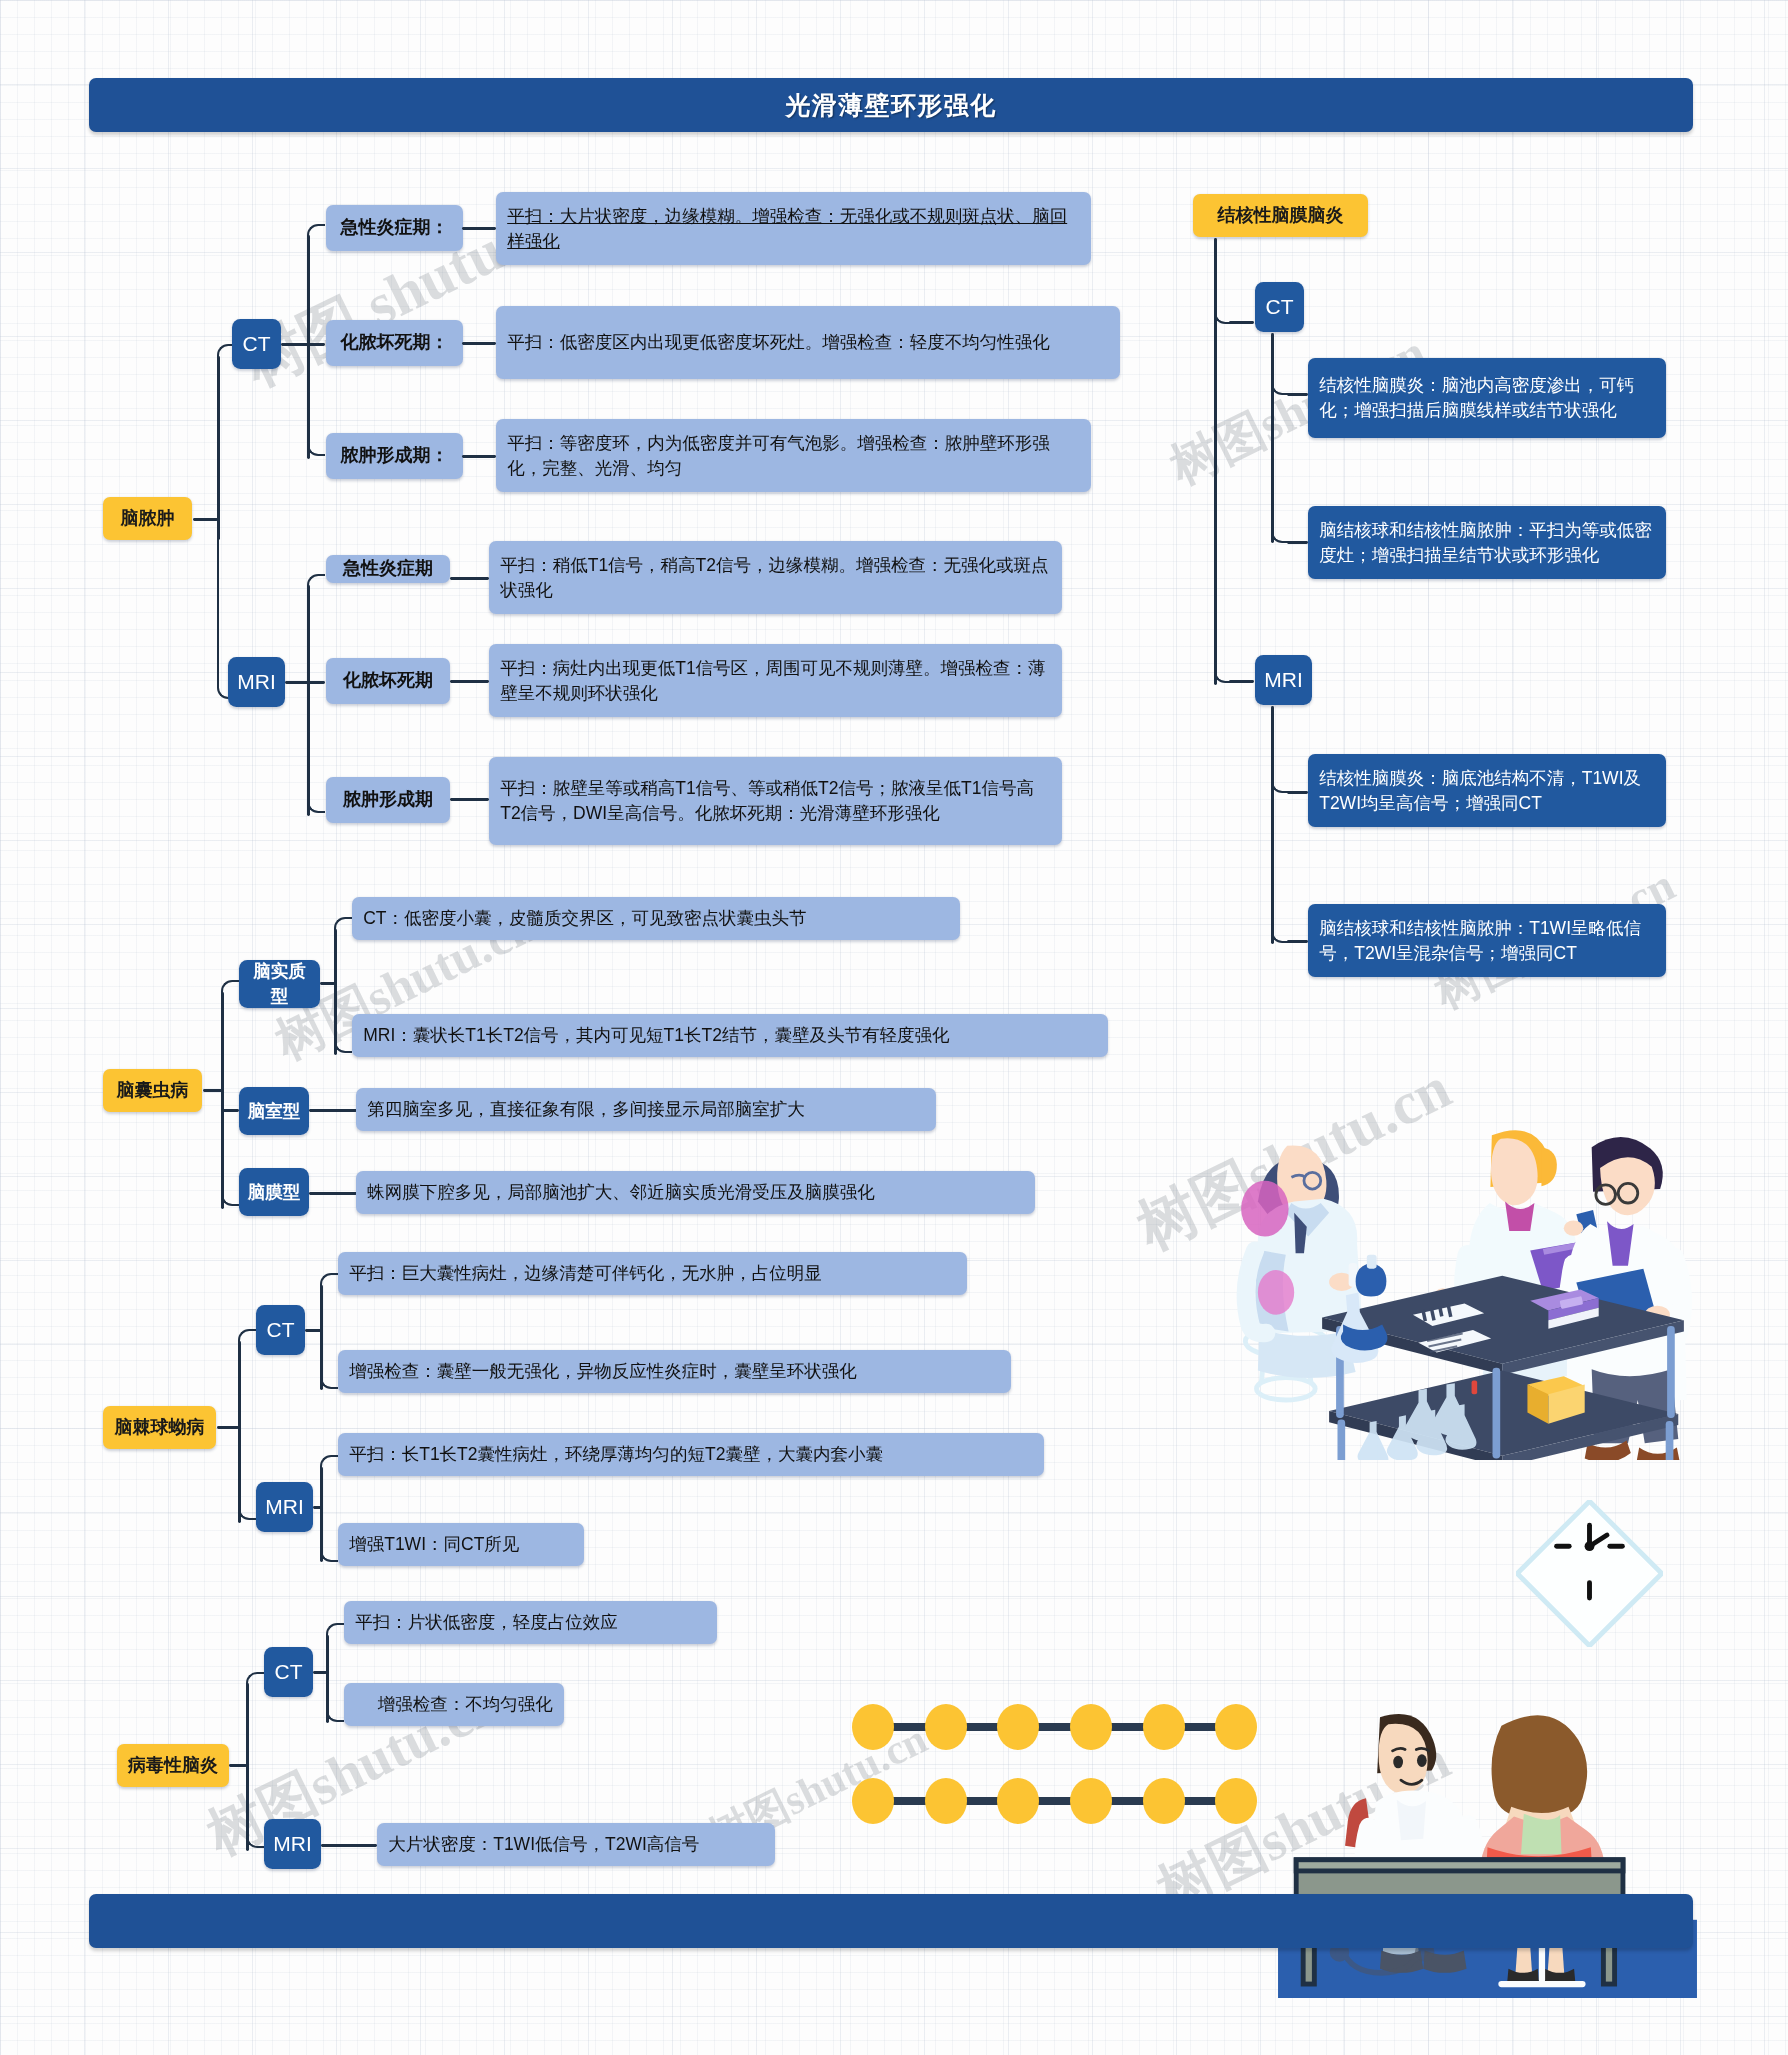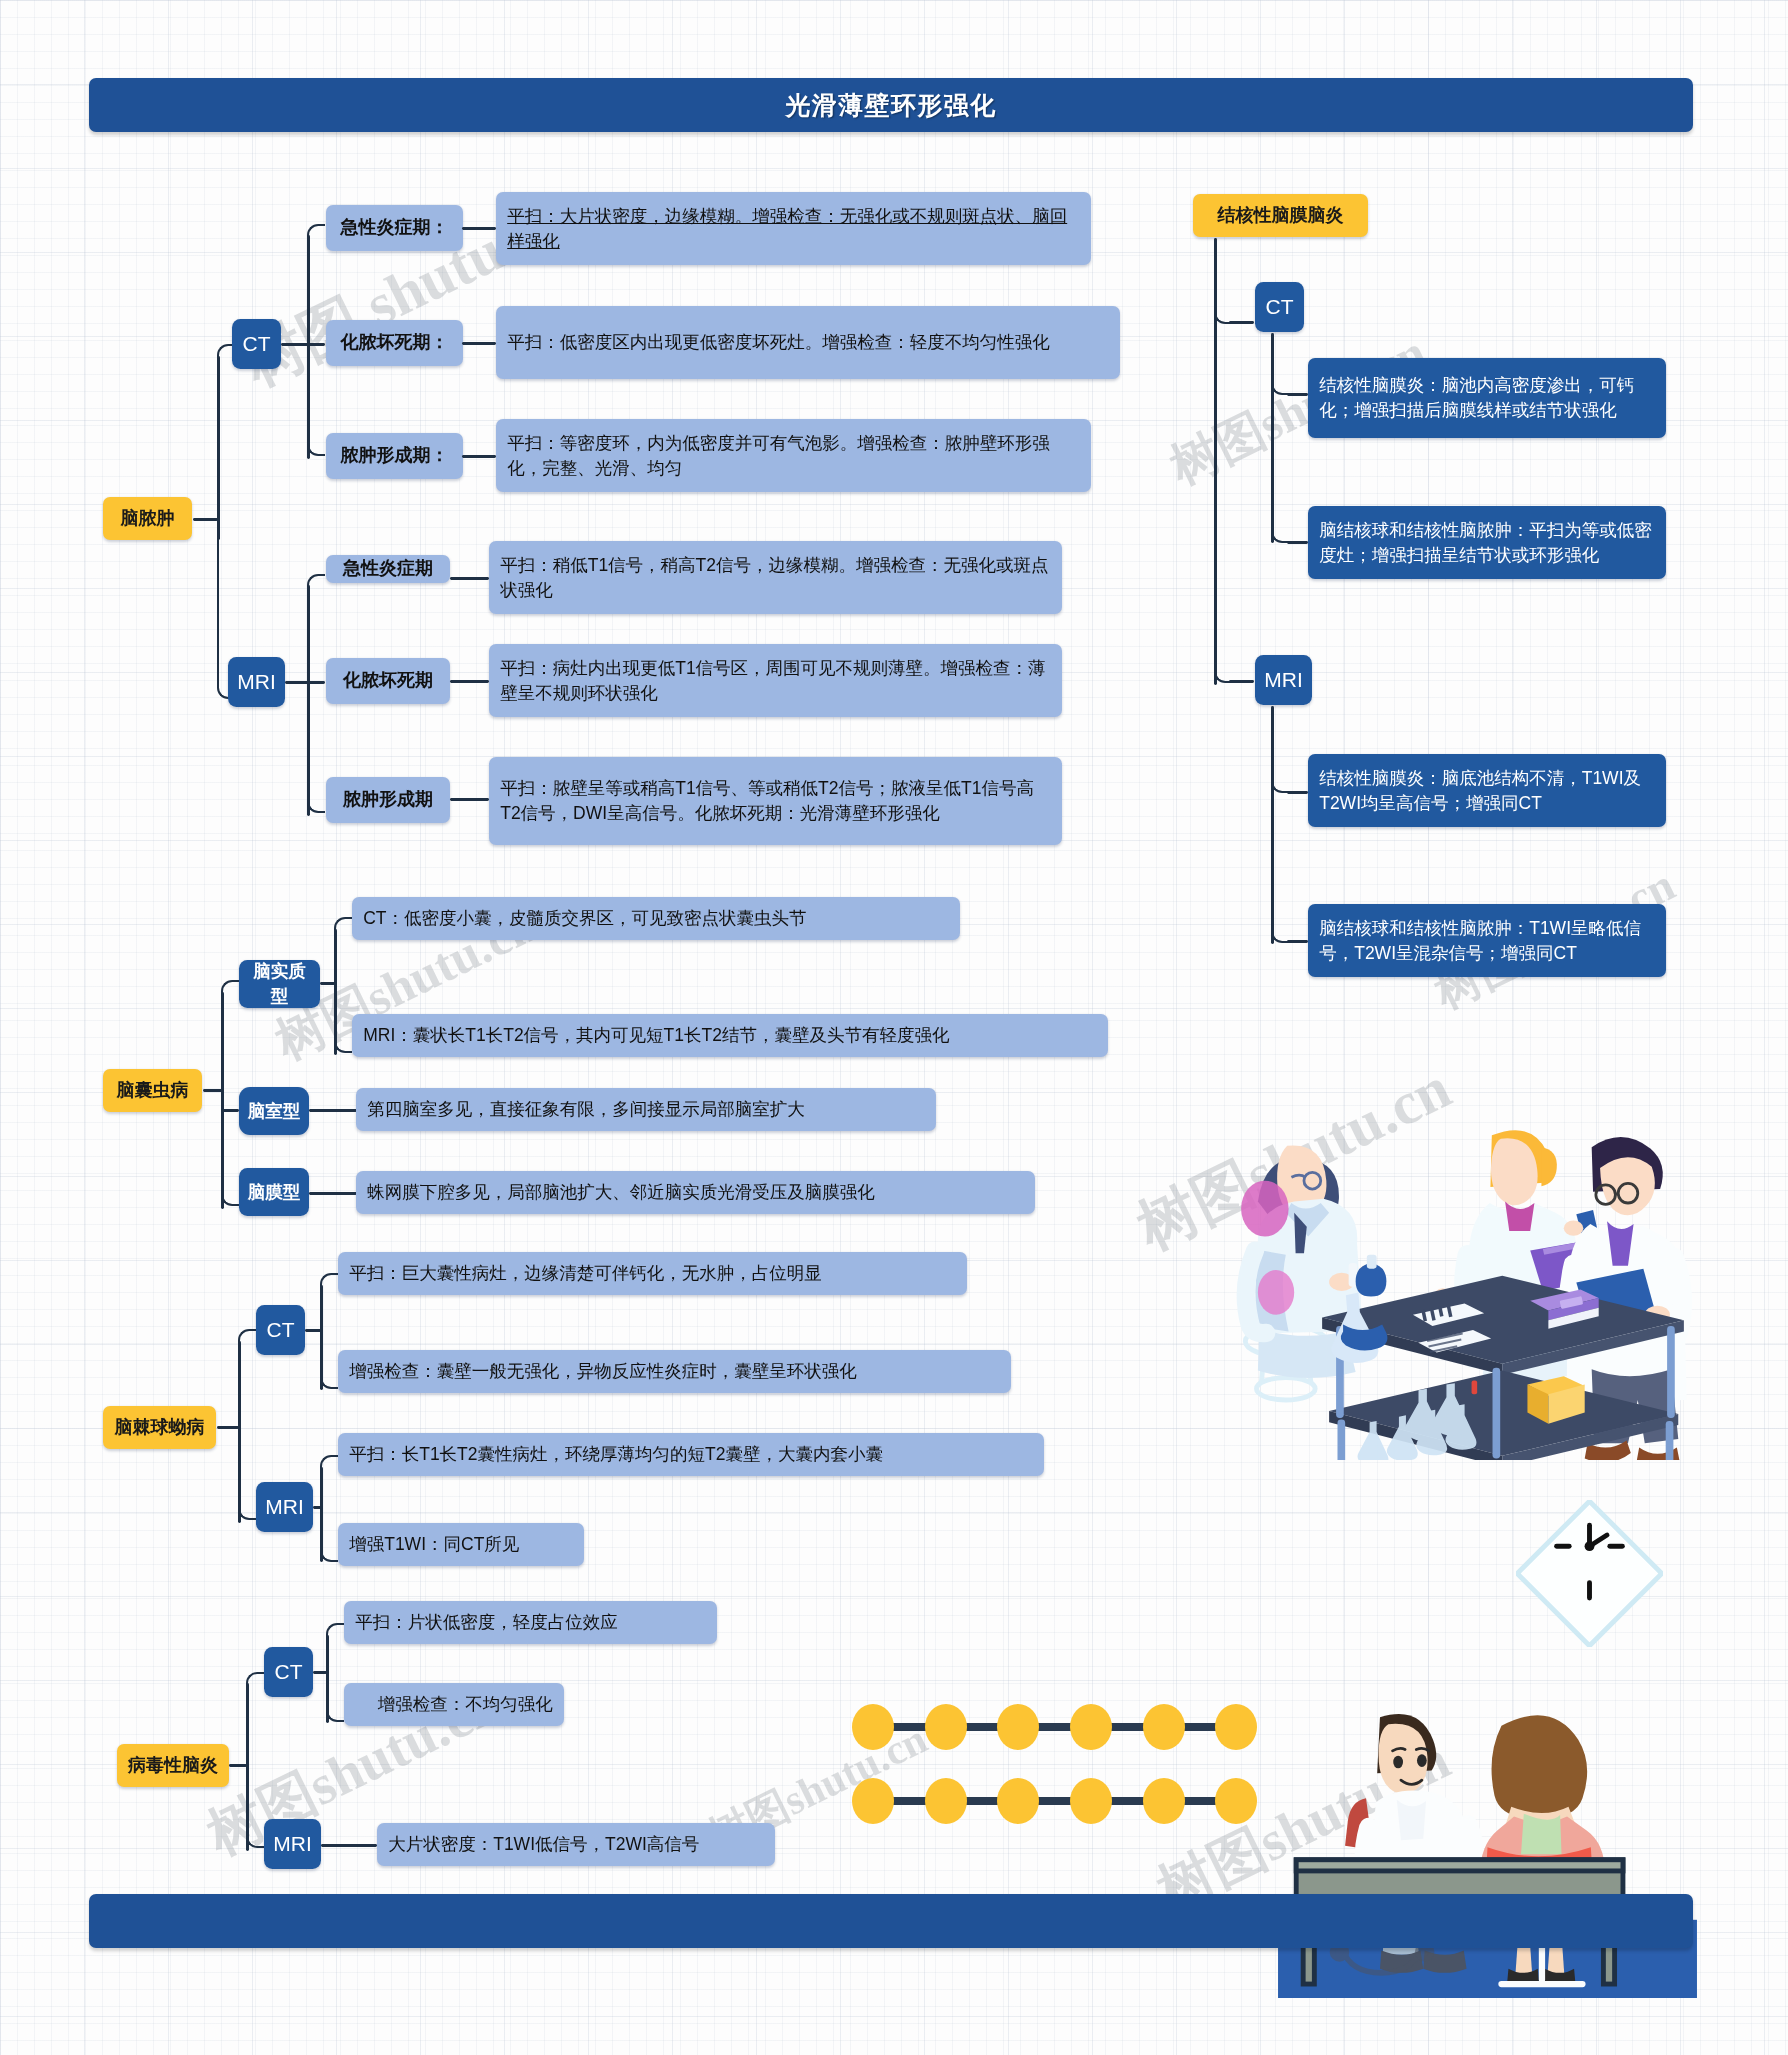--- a/index.html
+++ b/index.html
@@ -202,21 +202,21 @@
   <div class="elbow" style="left:334px; top:917px; width:18px; height:18px;"></div>
   <div class="elbow-bl" style="left:334px; top:1035px; width:18px; height:18px;"></div>
 
   <div class="node leaf" style="left:352px; top:897px; width:608px; height:43px;">
     <span>CT：低密度小囊，皮髓质交界区，可见致密点状囊虫头节</span>
   </div>
   <div class="node leaf" style="left:352px; top:1014px; width:756px; height:43px;">
     <span>MRI：囊状长T1长T2信号，其内可见短T1长T2结节，囊壁及头节有轻度强化</span>
   </div>
 
-  <div class="node mod" style="left:239px; top:1087px; width:70px; height:48px; font-size:17.5px; font-weight:bold;border-radius:11px;">
+  <div class="node mod" style="left:239px; top:1087px; width:70px; height:48px; font-size:17.5px; font-weight:bold;">
     <span>脑室型</span>
   </div>
   <div class="conn-h" style="left:309px; top:1109px; width:48px;"></div>
   <div class="node leaf" style="left:356px; top:1088px; width:580px; height:43px;">
     <span>第四脑室多见，直接征象有限，多间接显示局部脑室扩大</span>
   </div>
 
   <div class="node mod" style="left:239px; top:1168px; width:70px; height:48px; font-size:17.5px; font-weight:bold;">
     <span>脑膜型</span>
   </div>

